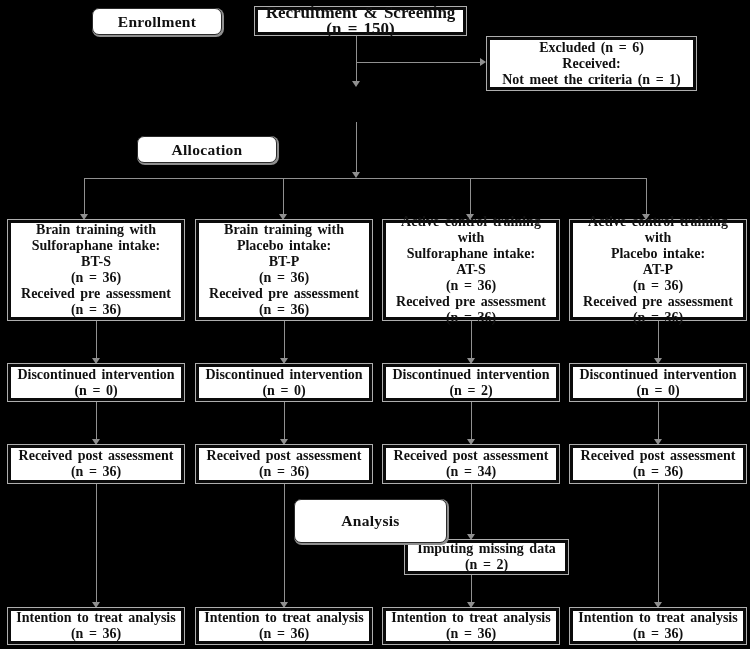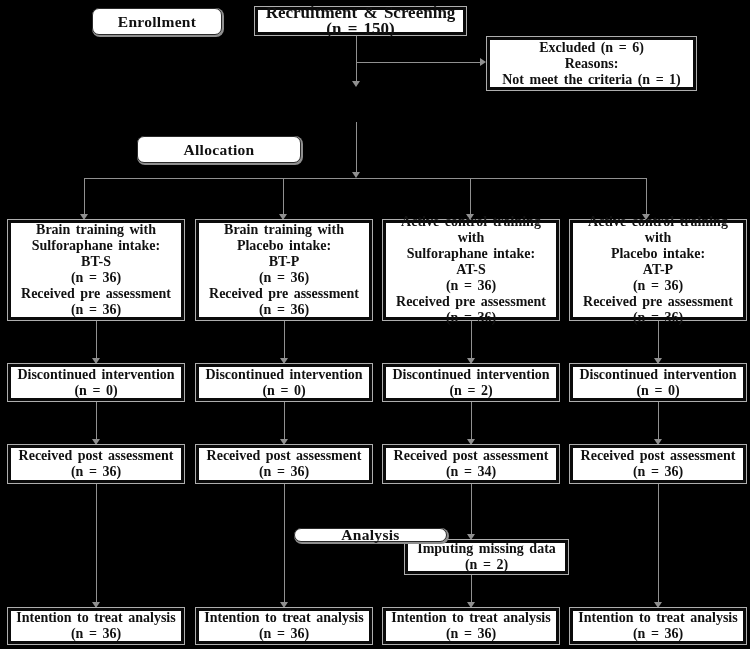--- a/index.html
+++ b/index.html
@@ -37,30 +37,30 @@
     border-right:4px solid transparent;border-top:6px solid var(--connector);z-index:1;}
   .arr-r{position:absolute;width:0;height:0;border-top:4px solid transparent;
     border-bottom:4px solid transparent;border-left:6px solid var(--connector);z-index:1;}
 </style>
 </head>
 <body>
 
 <div id="canvas">
 
   <div class="stage" style="left:92px;top:8px;width:130px;height:27px">Enrollment</div>
-  <div class="stage" style="left:137px;top:136px;width:164px;height:27px">Allocation</div>
-  <div class="stage" style="left:294px;top:528px;width:153px;height:14px">Analysis</div>
+  <div class="stage" style="left:137px;top:136px;width:140px;height:27px">Allocation</div>
+  <div class="stage" style="left:294px;top:499px;width:153px;height:44px">Analysis</div>
 
   <div class="box single" style="left:255px;top:7px;width:211px;height:28px">
     <div>Recruitment &amp; Screening (n = 150)</div>
   </div>
 
   <div class="box" style="left:487px;top:37px;width:209px;height:53px">
     <div>Excluded (n = 6)</div>
-    <div>Reasons:</div>
+    <div>Received:</div>
     <div>Not meet the criteria (n = 1)</div>
   </div>
 
 
   <div class="vline" style="left:356px;top:35px;height:46px"></div>
   <div class="arr-d" style="left:352px;top:81px"></div>
   <div class="hline" style="left:356px;top:62px;width:124px"></div>
   <div class="arr-r" style="left:480px;top:58px"></div>
 
   <div class="vline" style="left:356px;top:122px;height:50px"></div>

